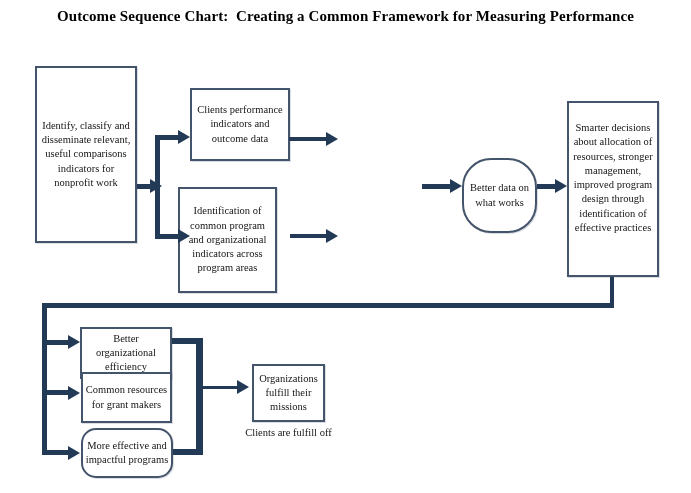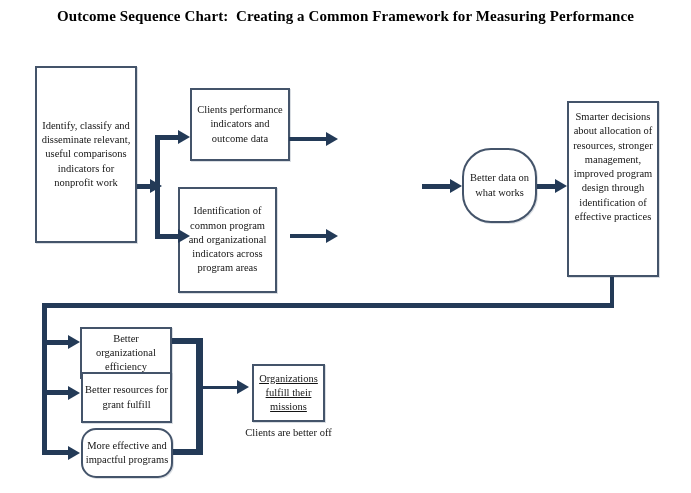--- a/index.html
+++ b/index.html
@@ -20,21 +20,21 @@
     font-weight:bold;font-size:15px;color:var(--title_color);white-space:pre;
     letter-spacing:0.1px;
   }
   .box{
     position:absolute;box-sizing:border-box;background:var(--background);
     border:2px solid var(--box_border);
     display:flex;align-items:center;justify-content:center;
     text-align:center;font-size:10.5px;line-height:14.3px;color:var(--text);
     padding:2px;box-shadow:1px 1px 0 rgba(150,160,175,0.35);
   }
-  .box.top-align{align-items:flex-start;padding-top:7px;}
+  .box.top-align{align-items:flex-start;padding-top:18px;}
   .hline,.vline{position:absolute;background:var(--connector);}
   .ah{
     position:absolute;width:0;height:0;
     border-top:7px solid transparent;border-bottom:7px solid transparent;
     border-left:12px solid var(--connector);
   }
   .caption{
     position:absolute;text-align:center;font-size:10.5px;line-height:14.3px;
     color:var(--text);
   }
@@ -52,45 +52,45 @@
 
   <div class="box" style="left:190px;top:88px;width:100px;height:73px;">
     <span>Clients performance indicators and outcome data</span>
   </div>
 
   <div class="box" style="left:178px;top:187px;width:99px;height:106px;">
     <span>Identification of common program and organizational indicators across program areas</span>
   </div>
 
 
-  <div class="box" style="left:462px;top:148px;width:75px;height:75px;border-radius:29px;">
+  <div class="box" style="left:462px;top:158px;width:75px;height:75px;border-radius:29px;">
     <span>Better data on what works</span>
   </div>
 
   <div class="box top-align" style="left:567px;top:101px;width:92px;height:176px;">
     <span>Smarter decisions about allocation of resources, stronger management, improved program design through identification of effective practices</span>
   </div>
 
   <div class="box" style="left:80px;top:327px;width:92px;height:52px;">
     <span>Better organizational efficiency</span>
   </div>
 
   <div class="box" style="left:81px;top:372px;width:91px;height:51px;">
-    <span>Better resources for grant fulfill</span>
+    <span>Common resources for grant makers</span>
   </div>
 
   <div class="box" style="left:81px;top:428px;width:92px;height:50px;border-radius:15px;">
     <span>More effective and impactful programs</span>
   </div>
 
-  <div class="box" style="left:252px;top:364px;width:73px;height:58px;text-decoration:underline;">
+  <div class="box" style="left:252px;top:364px;width:73px;height:58px;">
     <span>Organizations fulfill their missions</span>
   </div>
 
-  <div class="caption" style="left:242px;top:426px;width:93px;">Clients are better off</div>
+  <div class="caption" style="left:242px;top:426px;width:93px;">Clients are fulfill off</div>
 
   <div class="hline" style="left:137px;top:184px;width:13px;height:5px;"></div>
   <div class="ah" style="left:150px;top:179px;"></div>
 
   <div class="vline" style="left:155px;top:135px;width:5px;height:104px;"></div>
   <div class="hline" style="left:158px;top:135px;width:20px;height:5px;"></div>
   <div class="ah" style="left:178px;top:130px;"></div>
   <div class="hline" style="left:158px;top:234px;width:20px;height:5px;"></div>
   <div class="ah" style="left:178px;top:229px;"></div>
 

